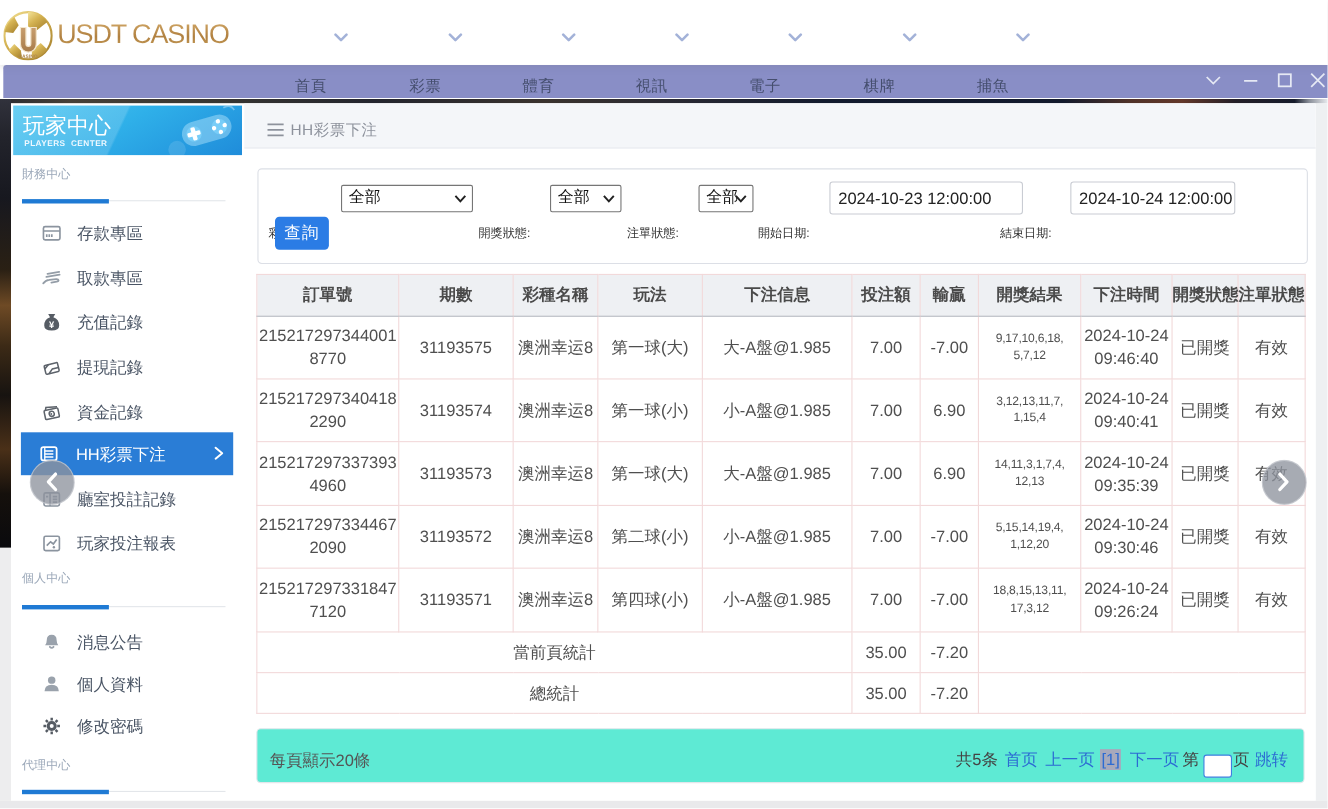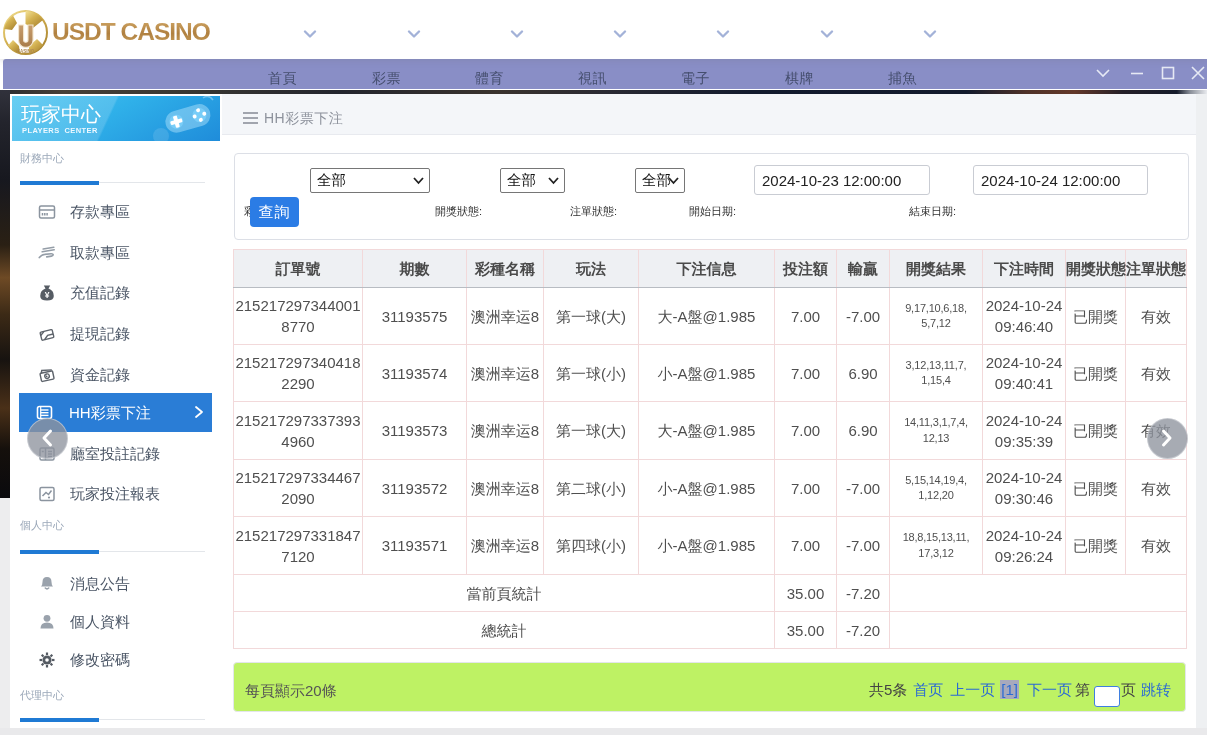--- a/index.html
+++ b/index.html
@@ -70,21 +70,21 @@
 #tbl tbody tr.d td:nth-child(8) { font-size:11px; letter-spacing:-.2px; }
 #tbl td, #tbl th { border:1px solid #f2d9da; font-size:15px; color:#4f4f4f;
   text-align:center; vertical-align:middle; padding:0; line-height:1.4; font-weight:normal; }
 #tbl thead th { white-space:nowrap; background:#eef0f3; border-bottom:1px solid #b8bcc2; font-weight:bold; color:#4a4a4a; height:38px; }
 #tbl tbody tr.d { height:57px; }
 #tbl tbody tr.d3, #tbl tbody tr.d5 { height:58px; }
 #tbl tbody tr.s { height:37px; }
 #tbl tbody td { background:#fff; }
 
 
-#pagebox { left:233px; top:662px; width:953px; height:50px; background:#bef264;
+#pagebox { left:233px; top:662px; width:953px; height:50px; background:#5eead4;
   border:1px solid #e3e6eb; border-radius:4px; }
 #pagebox .lt { position:absolute; left:11px; top:19px; font-size:15px; color:#555; }
 #pager { position:absolute; right:14px; top:18px; font-size:15px; color:#444; }
 #pager a { color:#2c6bd3; text-decoration:none; }
 #pager .cur { background:#a7a9bc; color:#2c6bd3; padding:1px 1px; }
 #pager input { width:26px; height:21px; border:1.5px solid #3f7fe0; border-radius:3px; vertical-align:-6px; }
 
 
 .circ { position:absolute; width:41px; height:41px; border-radius:50%;
   background:rgba(142,148,158,.78); border:1.5px solid rgba(222,224,230,.55); z-index:6; }
@@ -301,21 +301,21 @@
       <circle cx="22.5" cy="22.5" r="21.5" fill="#fff" stroke="url(#gold)" stroke-width="2"></circle>
       <g fill="url(#gold)">
         <path d="M22.5 1 A21.5 21.5 0 0 1 40 10 L30 18 L22.5 14 Z"></path>
         <path d="M40 35 A21.5 21.5 0 0 1 26 43.6 L26 36 L34 29 Z"></path>
         <path d="M1.2 19 A21.5 21.5 0 0 1 10 5.5 L14 13 L9 20 Z"></path>
         <path d="M5 35.5 A21.5 21.5 0 0 0 17 43.2 L16 36 L10 30 Z"></path>
       </g>
       <path d="M15.6 15 h5 v15 a2.2 2.2 0 0 0 4.4 0 v-15 h5 v15.2 a7.2 7.2 0 0 1 -14.4 0 Z" fill="url(#bronze)" stroke="#f3e6cd" stroke-width="1.1"></path>
       <text x="22.5" y="43" text-anchor="middle" font-family="Liberation Sans,sans-serif" font-weight="bold" font-size="4.5" fill="#b08a50">CASINO</text>
     </svg>
-    <span style="position:absolute;left:52px;top:18px;font-size:24.5px;font-weight:bold;letter-spacing:-1px;
+    <span style="position:absolute;left:52px;top:18px;font-size:24.5px;font-weight:normal;letter-spacing:-1px;
       background:linear-gradient(180deg,#d4ab6a 0%,#b08040 55%,#caa25d 100%);-webkit-background-clip:text;color:transparent;">USDT CASINO</span>
     <span class="navitem" style="left:268px">首頁</span>
     <span class="navitem" style="left:372px">彩票</span>
     <span class="navitem" style="left:475px">體育</span>
     <span class="navitem" style="left:578px">視訊</span>
     <span class="navitem" style="left:681px">電子</span>
     <span class="navitem" style="left:785px">棋牌</span>
     <span class="navitem" style="left:888px">捕魚</span>
     <svg class="navchev" style="left:303px" width="14" height="9">
         <polyline points="2,1.5 7,6.5 12,1.5" fill="none" stroke="#a3b2d8" stroke-width="2.3" stroke-linecap="round" stroke-linejoin="round"></polyline>
@@ -349,21 +349,21 @@
   <div class="fsel abs" style="left:500px;width:65px">全部<svg width="11" height="8">
         <polyline points="1,1 5.5,6 10,1" fill="none" stroke="#222" stroke-width="1.8"></polyline>
       </svg></div>
   <span class="flabel" style="left:570px">注單狀態:</span>
   <div class="fsel abs" style="left:635px;width:50px">全部<svg width="11" height="8">
         <polyline points="1,1 5.5,6 10,1" fill="none" stroke="#222" stroke-width="1.8"></polyline>
       </svg></div>
   <span class="flabel" style="left:689px">開始日期:</span>
   <input class="finput" style="left: 754px; width: 176px;" value="2024-10-23 12:00:00">
   <span class="flabel" style="left:909px">結束日期:</span>
-  <input class="finput" style="left: 973px; width: 175px;" value="2024-10-24 12:00:00">
+  <input class="finput" style="left: 973px; width: 150px;" value="2024-10-24 12:00:00">
   <div class="abs" id="qbtn">查詢</div>
   <table id="tbl">
     <colgroup>
         <col style="width:129px">
         <col style="width:104px">
         <col style="width:77px">
         <col style="width:95px">
         <col style="width:136px">
         <col style="width:62px">
         <col style="width:53px">

